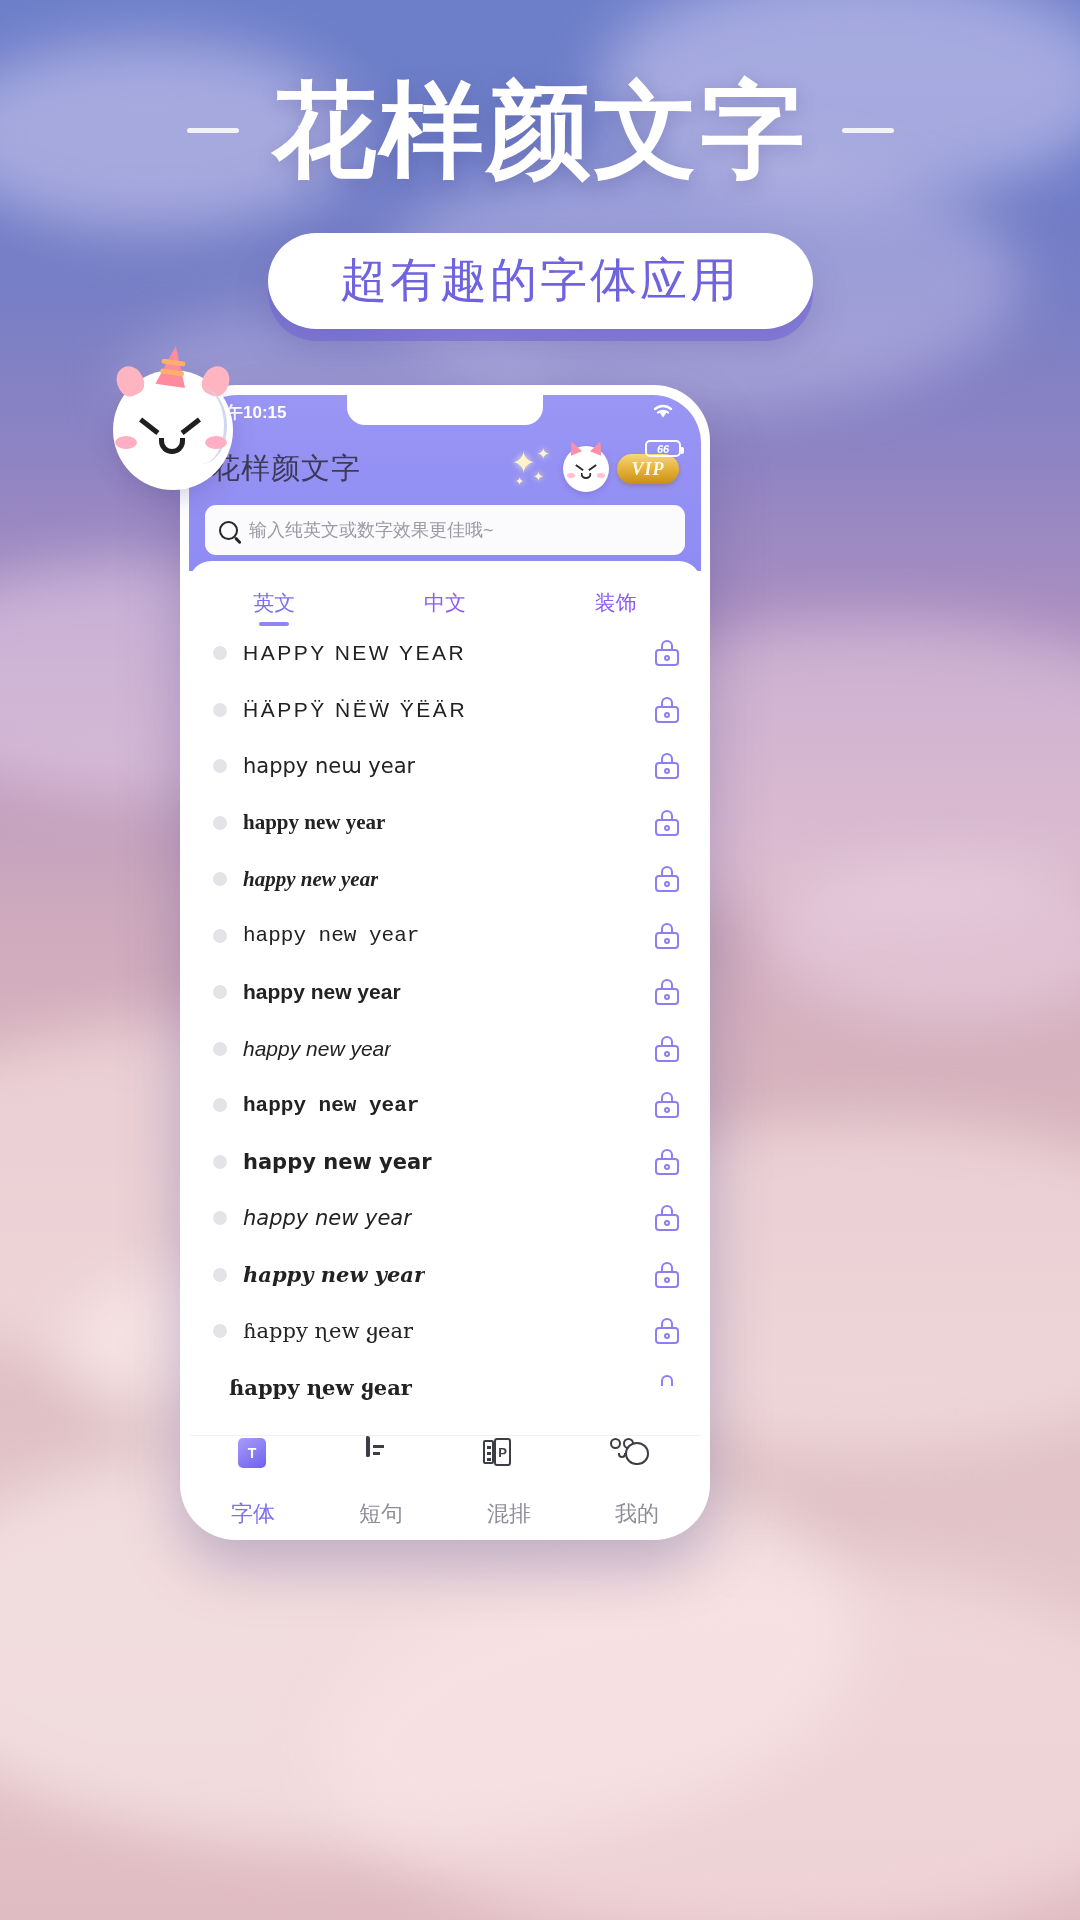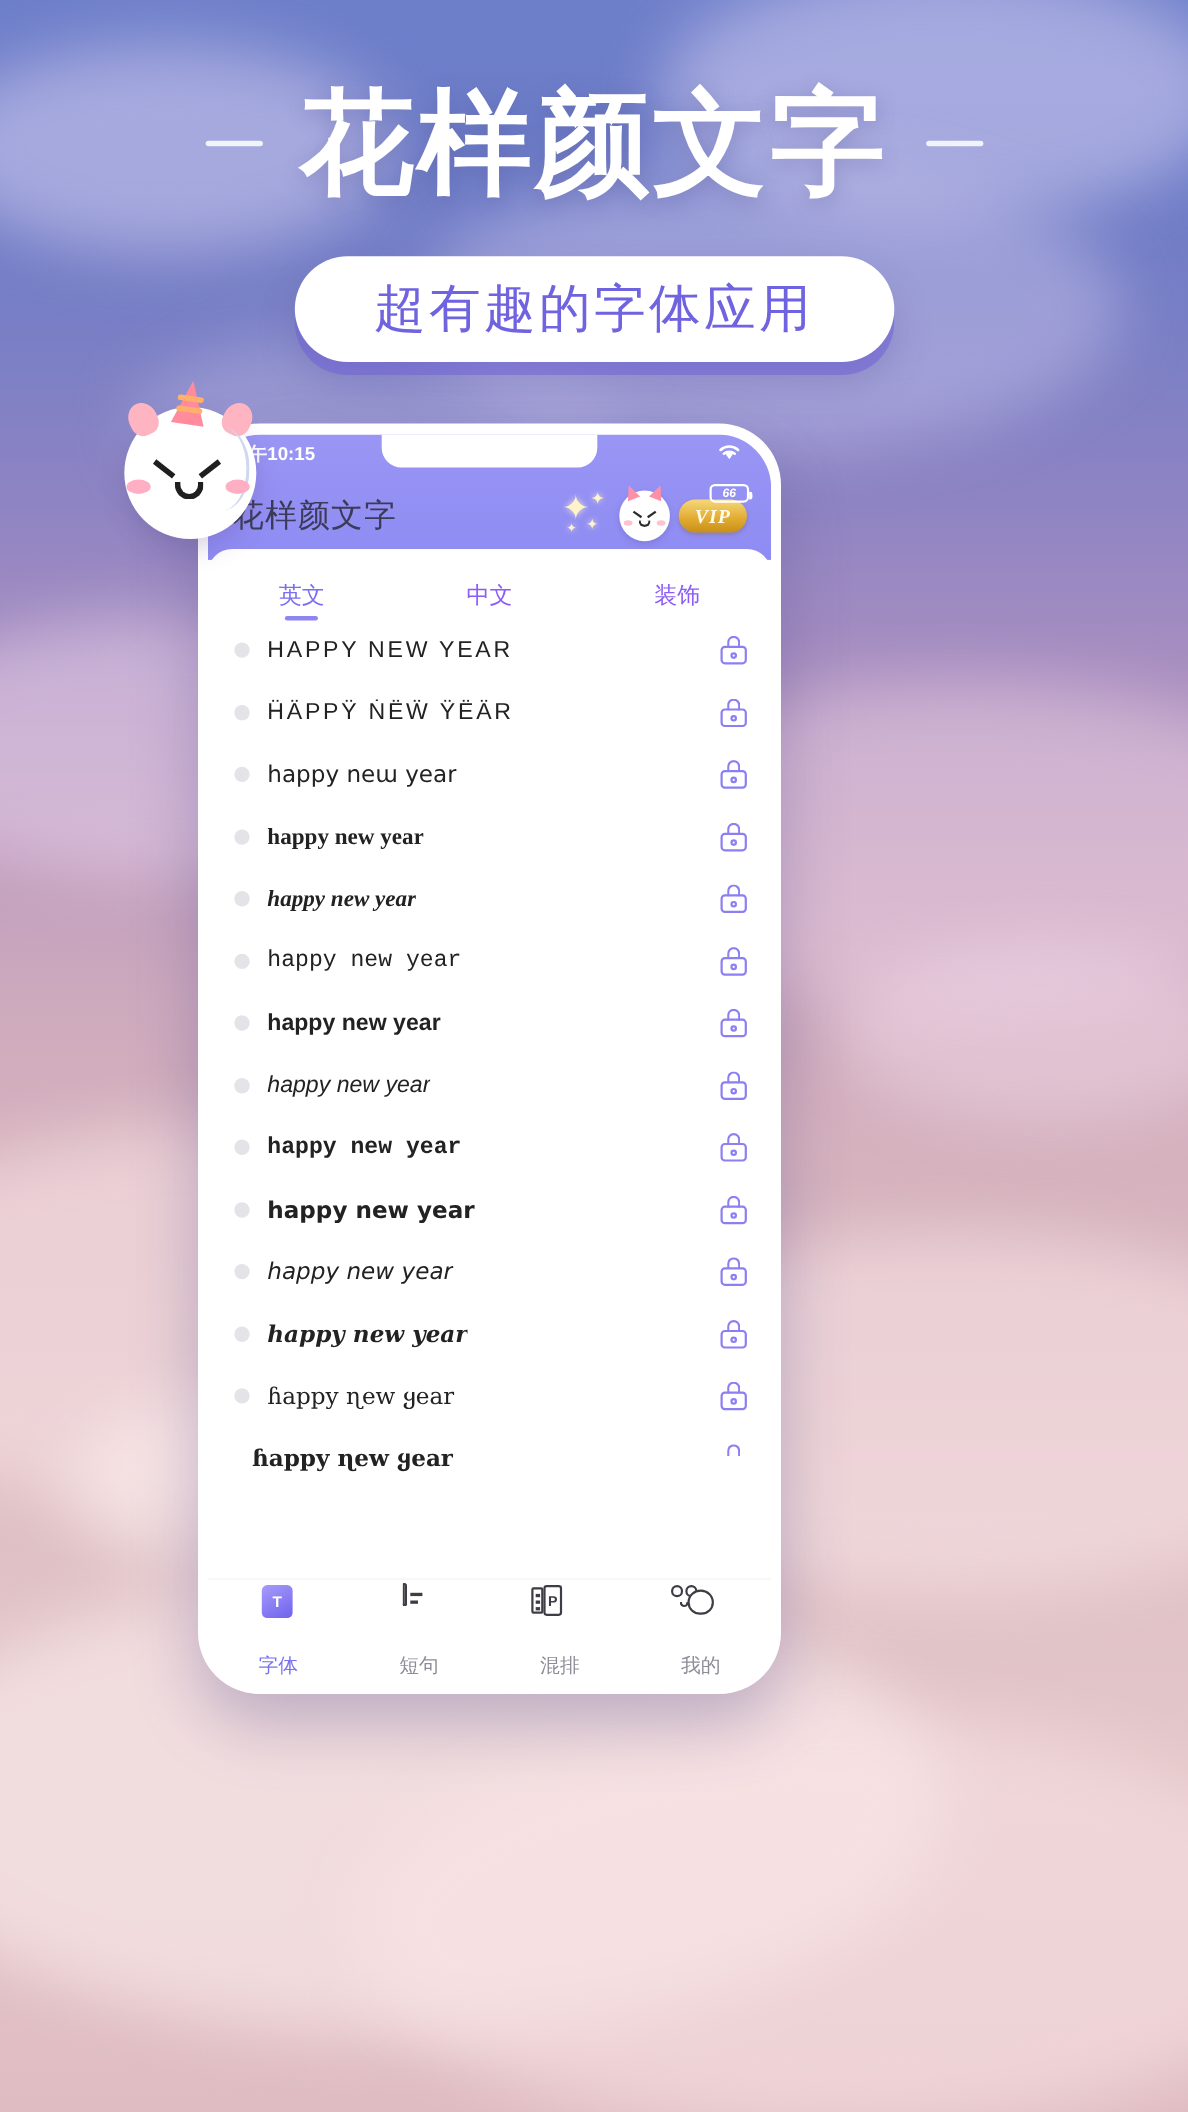--- a/index.html
+++ b/index.html
@@ -186,21 +186,21 @@
   .f-bold     { font-weight:bold; }
   .f-italic   { font-style:italic; }
   .f-caps     { letter-spacing:2.5px; }
 
   
   .bottomnav {
     height:96px; background:#ffffff; display:flex; align-items:center;
     border-top:1px solid #f2f2f6; flex:0 0 auto;
   }
   .nav { flex:1; display:flex; flex-direction:column; align-items:center; gap:7px; }
-  .nav-label { font-size:18px; color:#8d8d99;margin-top:24px; }
+  .nav-label { font-size:22px; color:#8d8d99;margin-top:24px; }
   .nav.active .nav-label { color:#7b6ff0; }
   .ico { width:30px; height:30px; position:relative; }
   .ico-t {
     width:28px; height:30px; border-radius:5px;
     background:linear-gradient(150deg,#a79dfa 0%,#6f61ee 100%);
     display:flex; align-items:center; justify-content:center;
     color:#fff; font-size:14px; font-weight:bold;
   }
   .ico-doc{ width:25px; height:29px; border:2.2px solid #3d3d46; border-radius:4px 7px 4px 4px; position:relative; }
   .ico-doc:before{ content:""; position:absolute; left:5px; top:7px; width:11px; height:3px; background:#3d3d46;}
@@ -313,20 +313,24 @@
             <i class="eye l"></i>
               <i class="eye r"></i>
             <i class="mouth"></i>
               <i class="blush l"></i>
               <i class="blush r"></i>
           </span>
           <span class="vip">VIP</span>
         </span>
       </div>
 
+      <div class="searchbar">
+        <span class="mag"></span>
+        <span class="search-ph">输入纯英文或数字效果更佳哦~</span>
+      </div>
     </div>
 
     <div class="card">
       <div class="tabs">
         <div class="tab active">英文</div>
         <div class="tab">中文</div>
         <div class="tab">装饰</div>
       </div>
 
       <div class="fontlist" id="fontlist">

